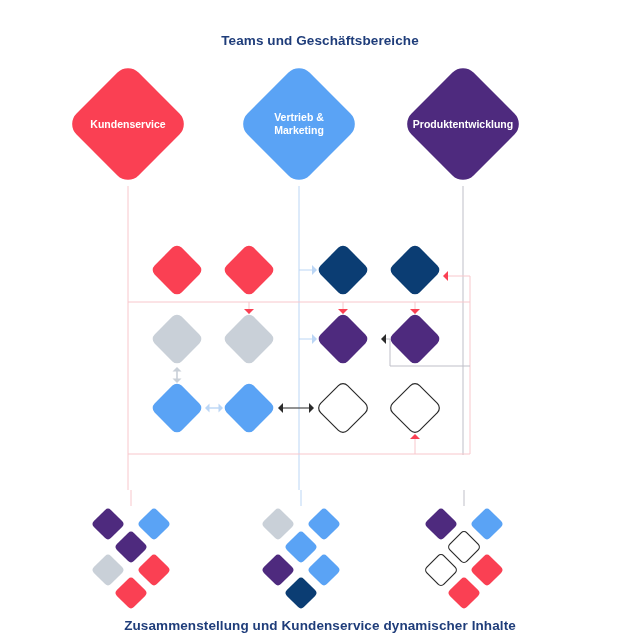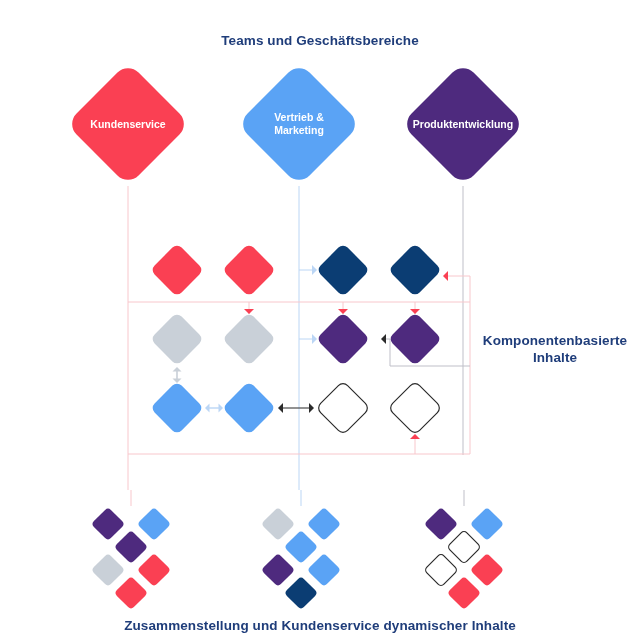--- a/index.html
+++ b/index.html
@@ -23,24 +23,20 @@
 </style>
 </head>
 <body>
 
 <div id="stage">
 
   <div class="txt" id="title-top">Teams und Geschäftsbereiche</div>
 
   <div class="txt" id="title-bottom">Zusammenstellung und Kundenservice dynamischer Inhalte</div>
 
-  <div class="txt" id="label-right">
-    <span>Komponentenbasierte</span><br>
-    <span>Inhalte</span>
-  </div>
 
   <svg class="layer" id="connectors" viewBox="0 0 640 640">
       <polyline points="128,172 128,476" fill="none" stroke="#F8C7CC" stroke-width="1"></polyline>
       <polyline points="299,172 299,476" fill="none" stroke="#BBD6F5" stroke-width="1"></polyline>
       <polyline points="463,172 463,441" fill="none" stroke="#BFBFC8" stroke-width="1"></polyline>
       <polyline points="128,288 470,288" fill="none" stroke="#F8C7CC" stroke-width="1"></polyline>
       <polyline points="128,440 470,440" fill="none" stroke="#F8C7CC" stroke-width="1"></polyline>
       <polyline points="470,262 470,440" fill="none" stroke="#F8C7CC" stroke-width="1"></polyline>
       <polyline points="447,262 470,262" fill="none" stroke="#F8C7CC" stroke-width="1"></polyline>
       <polygon points="448,257 448,267 443,262" fill="#FA4053"></polygon>

